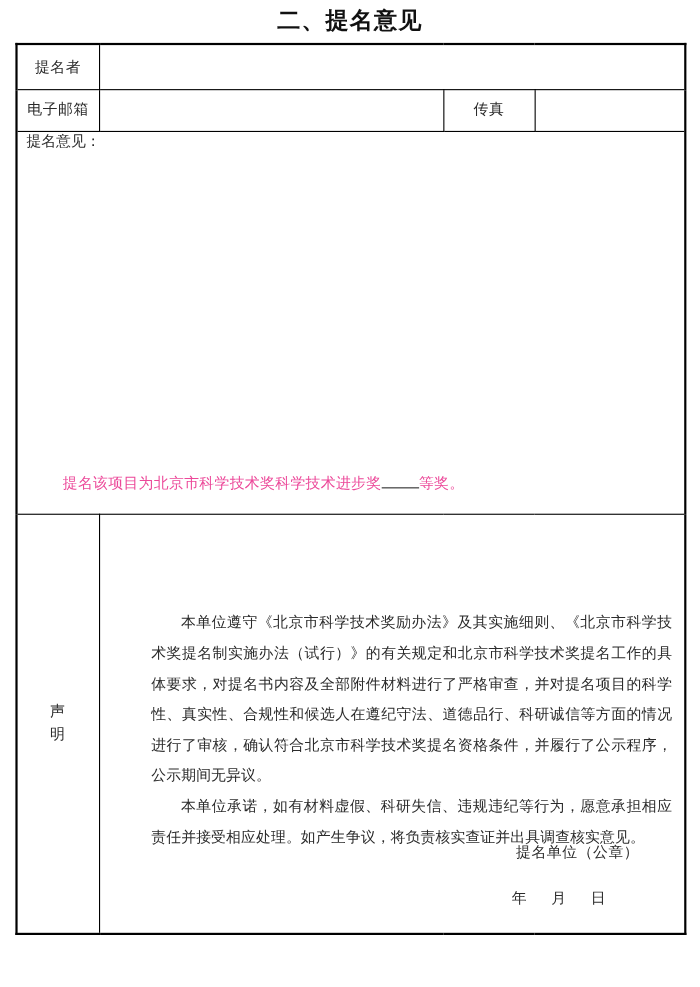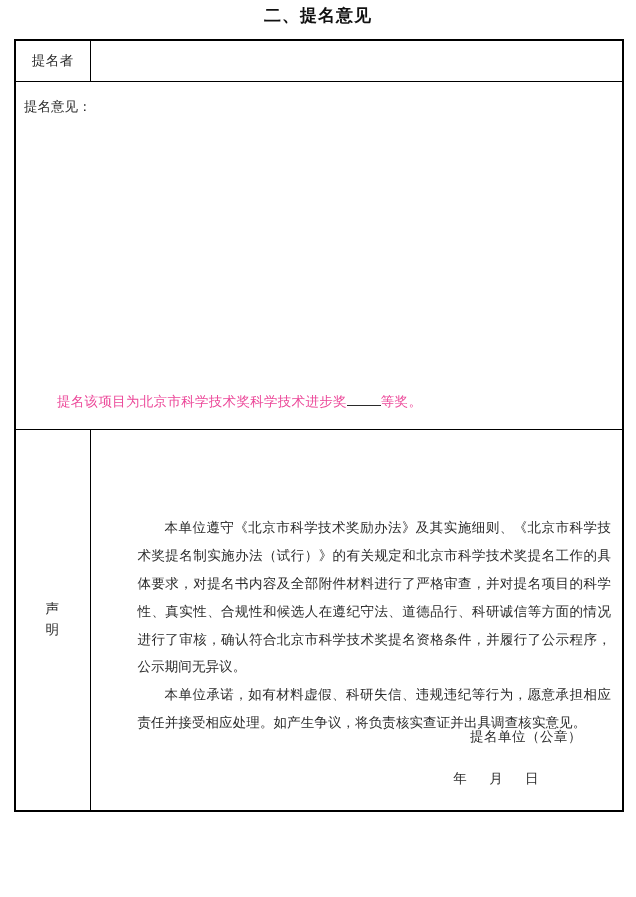--- a/index.html
+++ b/index.html
@@ -24,21 +24,21 @@
 
   
   .doc-title {
     position: absolute;
     left: 0;
     top: 4px;
     width: 636px;
     text-align: center;
     font-family: "Liberation Sans", "DejaVu Sans", sans-serif;
     font-weight: bold;
-    font-size: 17px;
+    font-size: 21px;
     letter-spacing: 1px;
     color: #111111;
   }
 
   
   .form-table {
     position: absolute;
     left: 14px;
     top: 39px;
     width: 608px;        
@@ -76,21 +76,21 @@
 
   
   .opinion-cell {
     height: 347px;
     vertical-align: top;
     position: relative;
   }
   .opinion-label {
     position: absolute;
     left: 8px;
-    top: 16px;
+    top: 0;
     font-size: 13.5px;
     color: #2b2b2b;
   }
   .opinion-footer {
     position: absolute;
     left: 41px;
     bottom: 18px;
     font-size: 13.5px;
     color: #ec4899;
     letter-spacing: 0.3px;
@@ -131,23 +131,23 @@
     font-size: 13.5px;
     line-height: 2.06;
     text-indent: 2em;
     text-align: justify;
     text-justify: inter-ideograph;
     color: #2b2b2b;
     letter-spacing: 0.1px;
   }
   .sign-block {
     position: absolute;
-    right: 40px;
+    right: 28px;
     bottom: 22px;
-    text-align: right;
+    text-align: center;
     font-size: 13.5px;
     color: #2b2b2b;
   }
   .sign-org { margin-bottom: 24px; letter-spacing: 0.5px; }
   .sign-date { letter-spacing: 0.5px; padding-right: 34px; font-family: Liberation Serif, serif; }
   .sign-date span { padding: 0 9px; }
 </style>
 </head>
 <body>
 
@@ -163,20 +163,26 @@
       <col style="width:137px">
     </colgroup>
     <tbody>
 
       <tr class="row-h">
         <td class="lbl">提名者</td>
         <td class="fill-cell edge-right" colspan="3"></td>
       </tr>
 
 
+      <tr class="row-h2">
+        <td class="lbl">电子邮箱</td>
+        <td class="fill-cell"></td>
+        <td class="lbl">传真</td>
+        <td class="fill-cell edge-right"></td>
+      </tr>
 
       <tr>
         <td class="opinion-cell edge-right" colspan="4">
           <div class="opinion-label">提名意见：</div>
           <div class="opinion-footer">
             <span>提名该项目为北京市科学技术奖科学技术进步奖</span><span class="blank-line"></span><span>等奖。</span>
           </div>
         </td>
       </tr>
 

